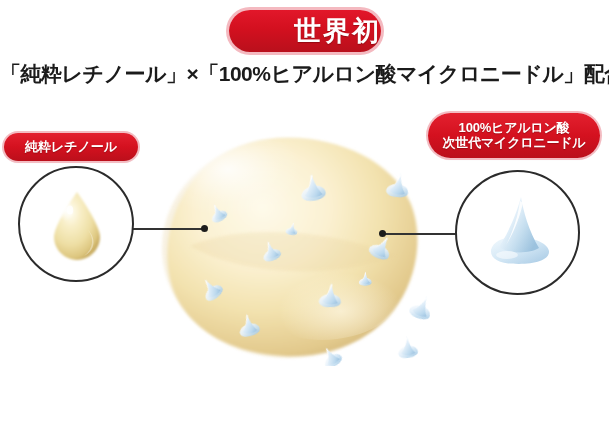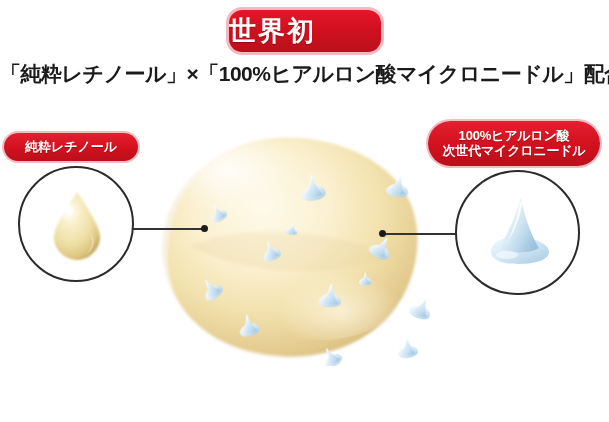--- a/index.html
+++ b/index.html
@@ -20,26 +20,26 @@
     background: #ffffff;
   }
 
   
   .title-pill {
     position: absolute;
     left: 229px;
     top: 10px;
     width: 152px;
     height: 42px;
-    border-radius: 13px;
+    border-radius: 21px;
     background: linear-gradient(180deg, #e2172a 0%, #d3101f 45%, #b9101c 100%);
     box-shadow: 0 0 0 3px #f4b9c0, 0 1px 2px rgba(0,0,0,0.22);
     display: flex;
     align-items: center;
-    justify-content: flex-start;
+    justify-content: flex-end;
     box-sizing: border-box;
   }
   .title-pill-text {
     color: #ffffff;
     font-size: 27px;
     font-weight: bold;
     letter-spacing: 2px;
     line-height: 1;
     white-space: nowrap;
     text-shadow: 0 1px 1px rgba(90,0,5,0.45);
@@ -83,21 +83,21 @@
   #label-left {
     left: 4px;
     top: 133px;
     width: 134px;
     height: 28px;
   }
   #label-left span { font-size: 13px; letter-spacing: 0px; }
 
   #label-right {
     left: 428px;
-    top: 121px;
+    top: 113px;
     width: 172px;
     height: 45px;
     padding: 0 6px;
   }
   #label-right span { font-size: 13px; letter-spacing: -0.2px; }
 
   
   .callout-circle {
     position: absolute;
     border-radius: 50%;

